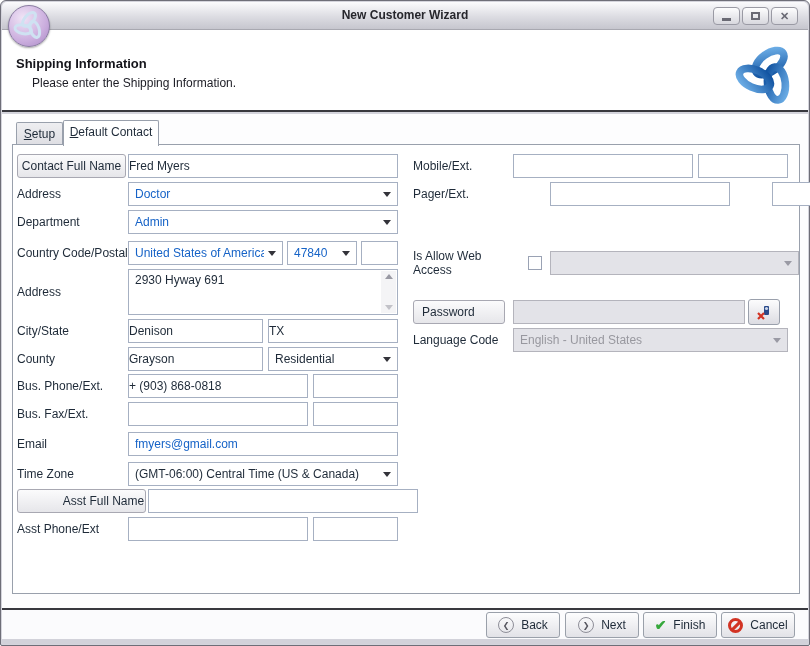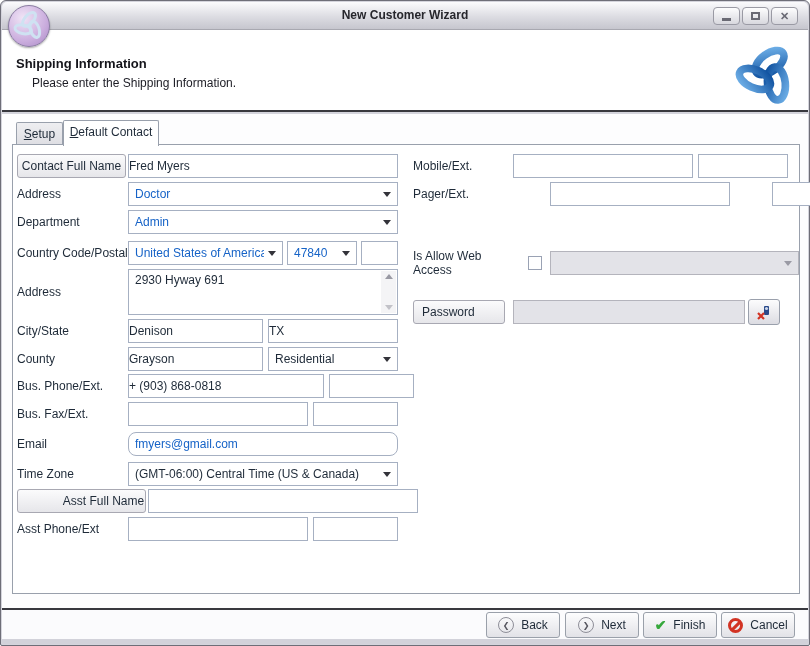--- a/index.html
+++ b/index.html
@@ -225,33 +225,33 @@
         <div class="lbl" style="width:111px;">County</div>
         <input class="field" style="width: 135px;" value="Grayson">
         <div class="combo" style="width:130px; margin-left:5px;">
           <span class="val">Residential</span>
           <span class="caret"></span>
         </div>
       </div>
 
       <div class="row" style="left:4px; top:229px;">
         <div class="lbl" style="width:111px;">Bus. Phone/Ext.</div>
-        <input class="field" style="width: 196px;" value="+ (903) 868-0818">
+        <input class="field" style="width: 180px;" value="+ (903) 868-0818">
         <input class="field" style="width: 85px; margin-left: 5px;" value="">
       </div>
 
       <div class="row" style="left:4px; top:257px;">
         <div class="lbl" style="width:111px;">Bus. Fax/Ext.</div>
         <input class="field" style="width: 180px;" value="">
         <input class="field" style="width: 85px; margin-left: 5px;" value="">
       </div>
 
       <div class="row" style="left:4px; top:287px;">
         <div class="lbl" style="width:111px;">Email</div>
-        <div class="field lfield" style="width:270px;border-radius:8px;">
+        <div class="field lfield" style="width:270px;">
           <span class="linktext">fmyers@gmail.com</span>
         </div>
       </div>
 
       <div class="row" style="left:4px; top:317px;">
         <div class="lbl" style="width:111px;">Time Zone</div>
         <div class="combo" style="width:270px;">
           <span class="val">(GMT-06:00) Central Time (US &amp; Canada)</span>
           <span class="caret"></span>
         </div>
@@ -299,20 +299,27 @@
         <input class="field disabled-field" style="width: 232px; margin-left: 8px;" value="">
         <div class="icon-btn" style="margin-left:3px;">
           <svg width="16" height="16" viewBox="0 0 16 16">
             <rect x="8" y="2" width="5" height="9" rx="1" fill="#2a4a8a"></rect>
             <circle cx="10.5" cy="4.5" r="1.6" fill="#cfd8ea"></circle>
             <path d="M2 9 L8 15 M8 9 L2 15" stroke="#d23324" stroke-width="2.2" fill="none"></path>
           </svg>
         </div>
       </div>
 
+      <div class="row" style="left:400px; top:183px;">
+        <div class="lbl" style="width:100px;">Language Code</div>
+        <div class="combo disabled-field" style="width:275px;">
+          <span class="val">English - United States</span>
+          <span class="caret"></span>
+        </div>
+      </div>
 
     </div>
   </div>
 
   <div id="footer-sep"></div>
   <div id="footer">
     <div class="wizbtn" style="left:484px;">
       <span class="circ">❮</span>
       <span>Back</span>
     </div>

